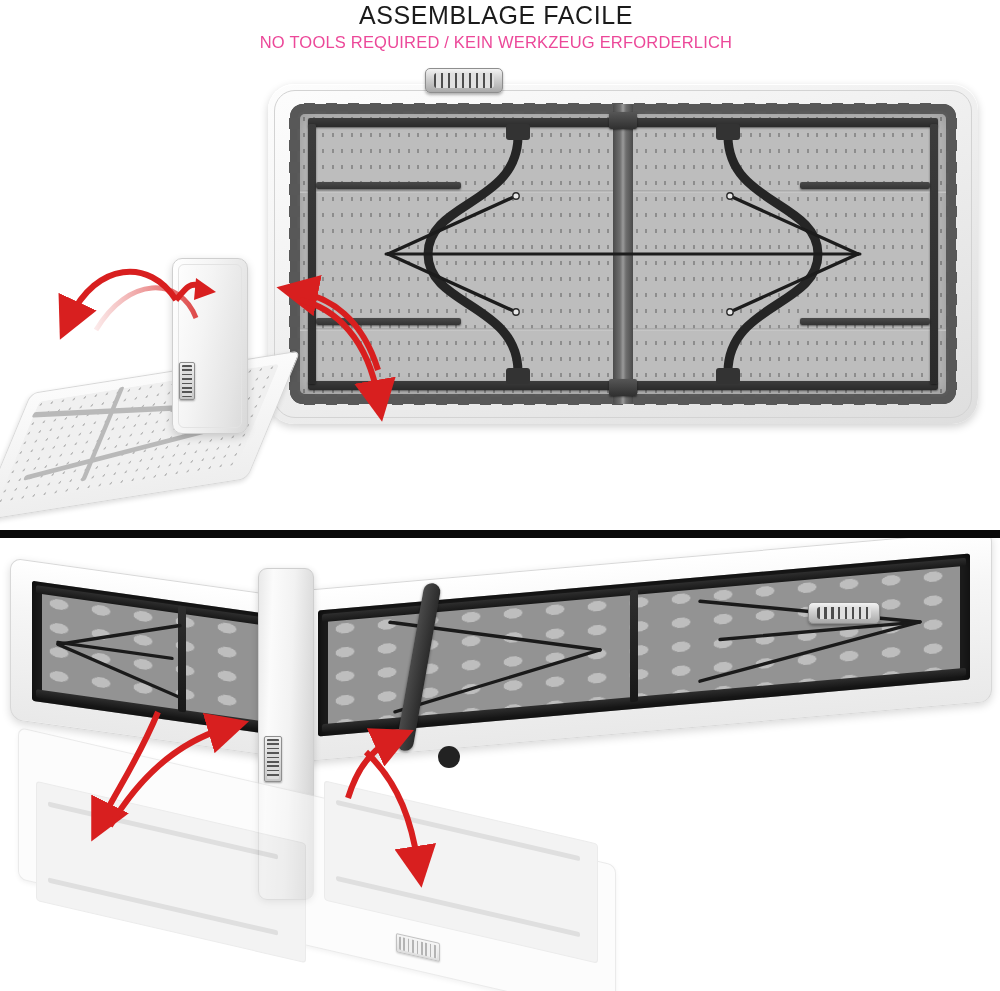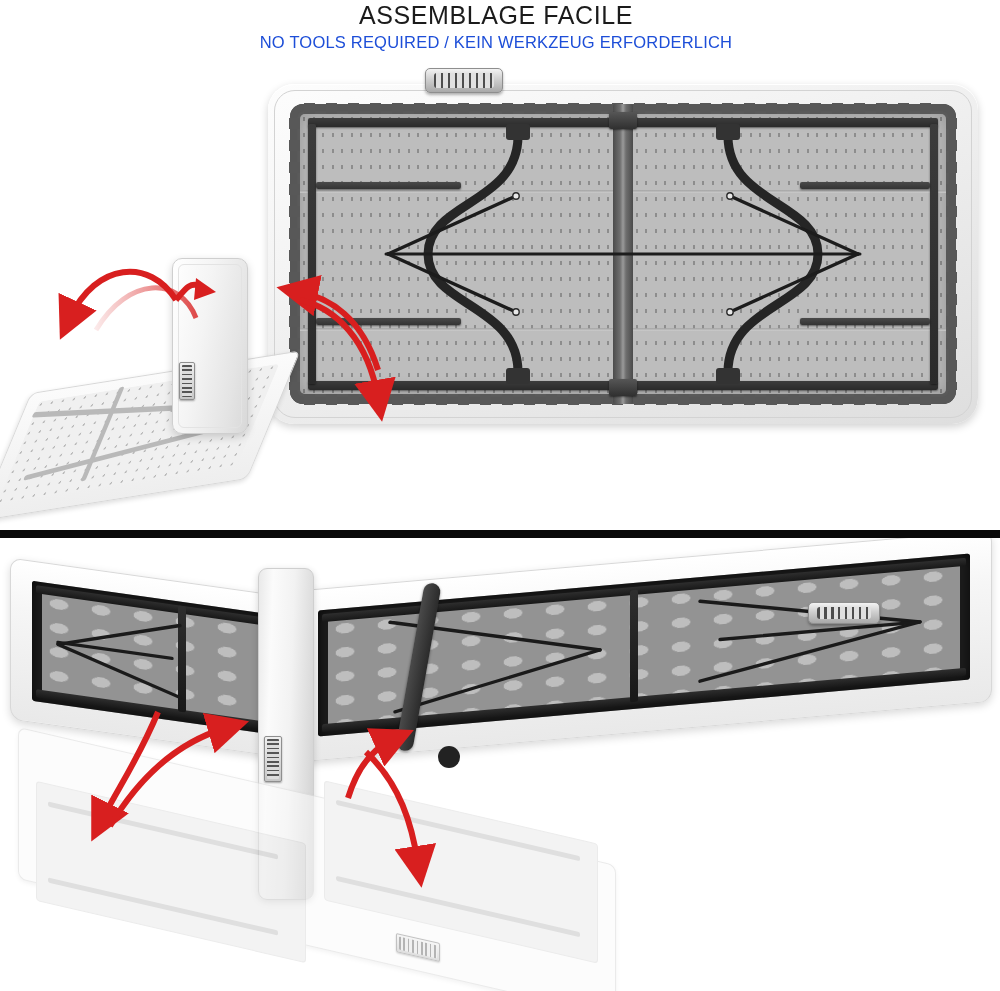--- a/index.html
+++ b/index.html
@@ -5,21 +5,21 @@
   html,body{margin:0;padding:0;background:#fff;}
   body{width:1000px;height:991px;position:relative;overflow:hidden;
        font-family:"Liberation Sans",sans-serif;background:#ffffff;}
 
   .stage{position:absolute;inset:0;}
 
   
   .hdr{position:absolute;left:0;right:8px;top:0;text-align:center;}
   .hdr-title{font-size:25px;font-weight:300;letter-spacing:.6px;color:#1b1b1b;
              line-height:28px;padding-top:1px;}
-  .hdr-sub{font-size:16.5px;font-weight:300;letter-spacing:.2px;color:#1d4ed8;
+  .hdr-sub{font-size:16.5px;font-weight:300;letter-spacing:.2px;color:#ec4899;
            line-height:22px;padding-top:2px;}
 
   
   .divider{position:absolute;left:0;width:1000px;height:8px;background:#090909;}
   .pane{position:absolute;overflow:hidden;}
 
   
   #top-table{position:absolute;left:268px;top:84px;width:710px;height:340px;}
 
   .tbl-shell{position:absolute;inset:0;border-radius:26px;

